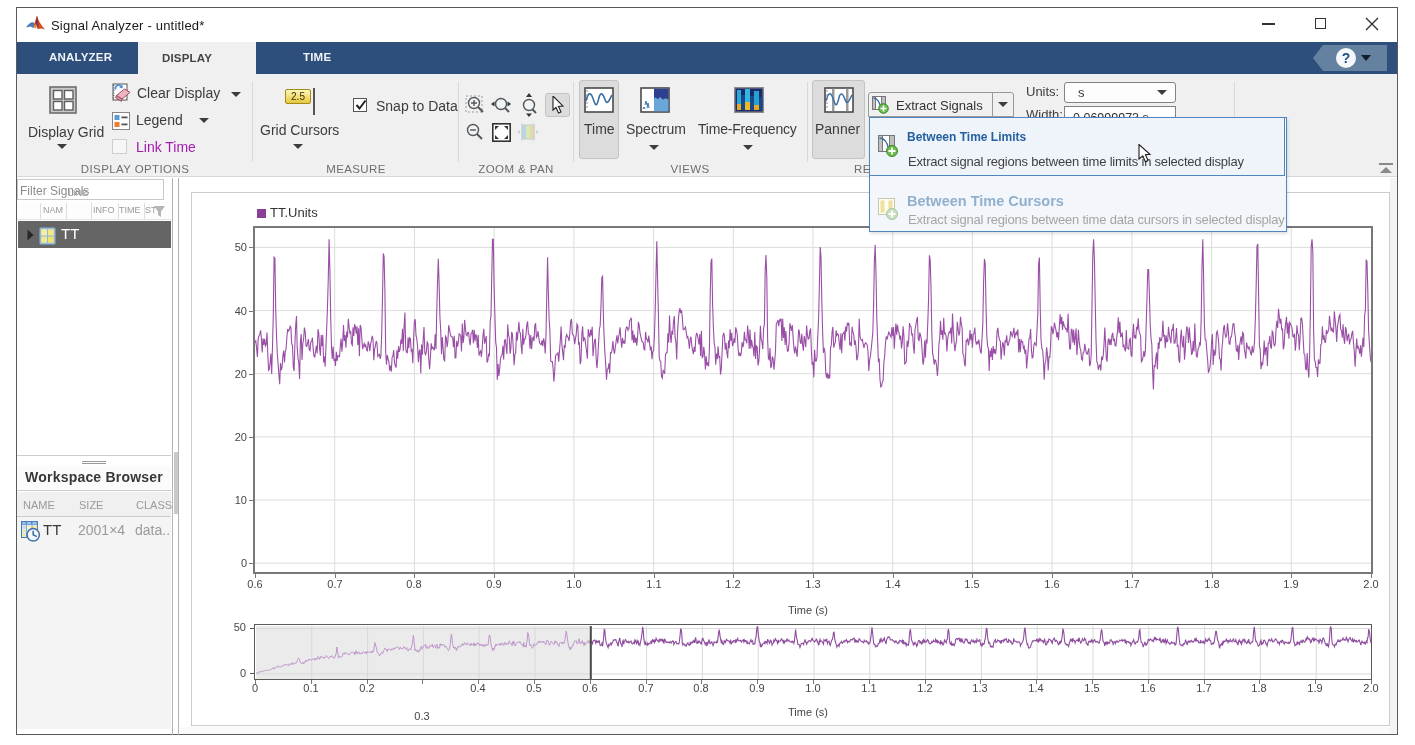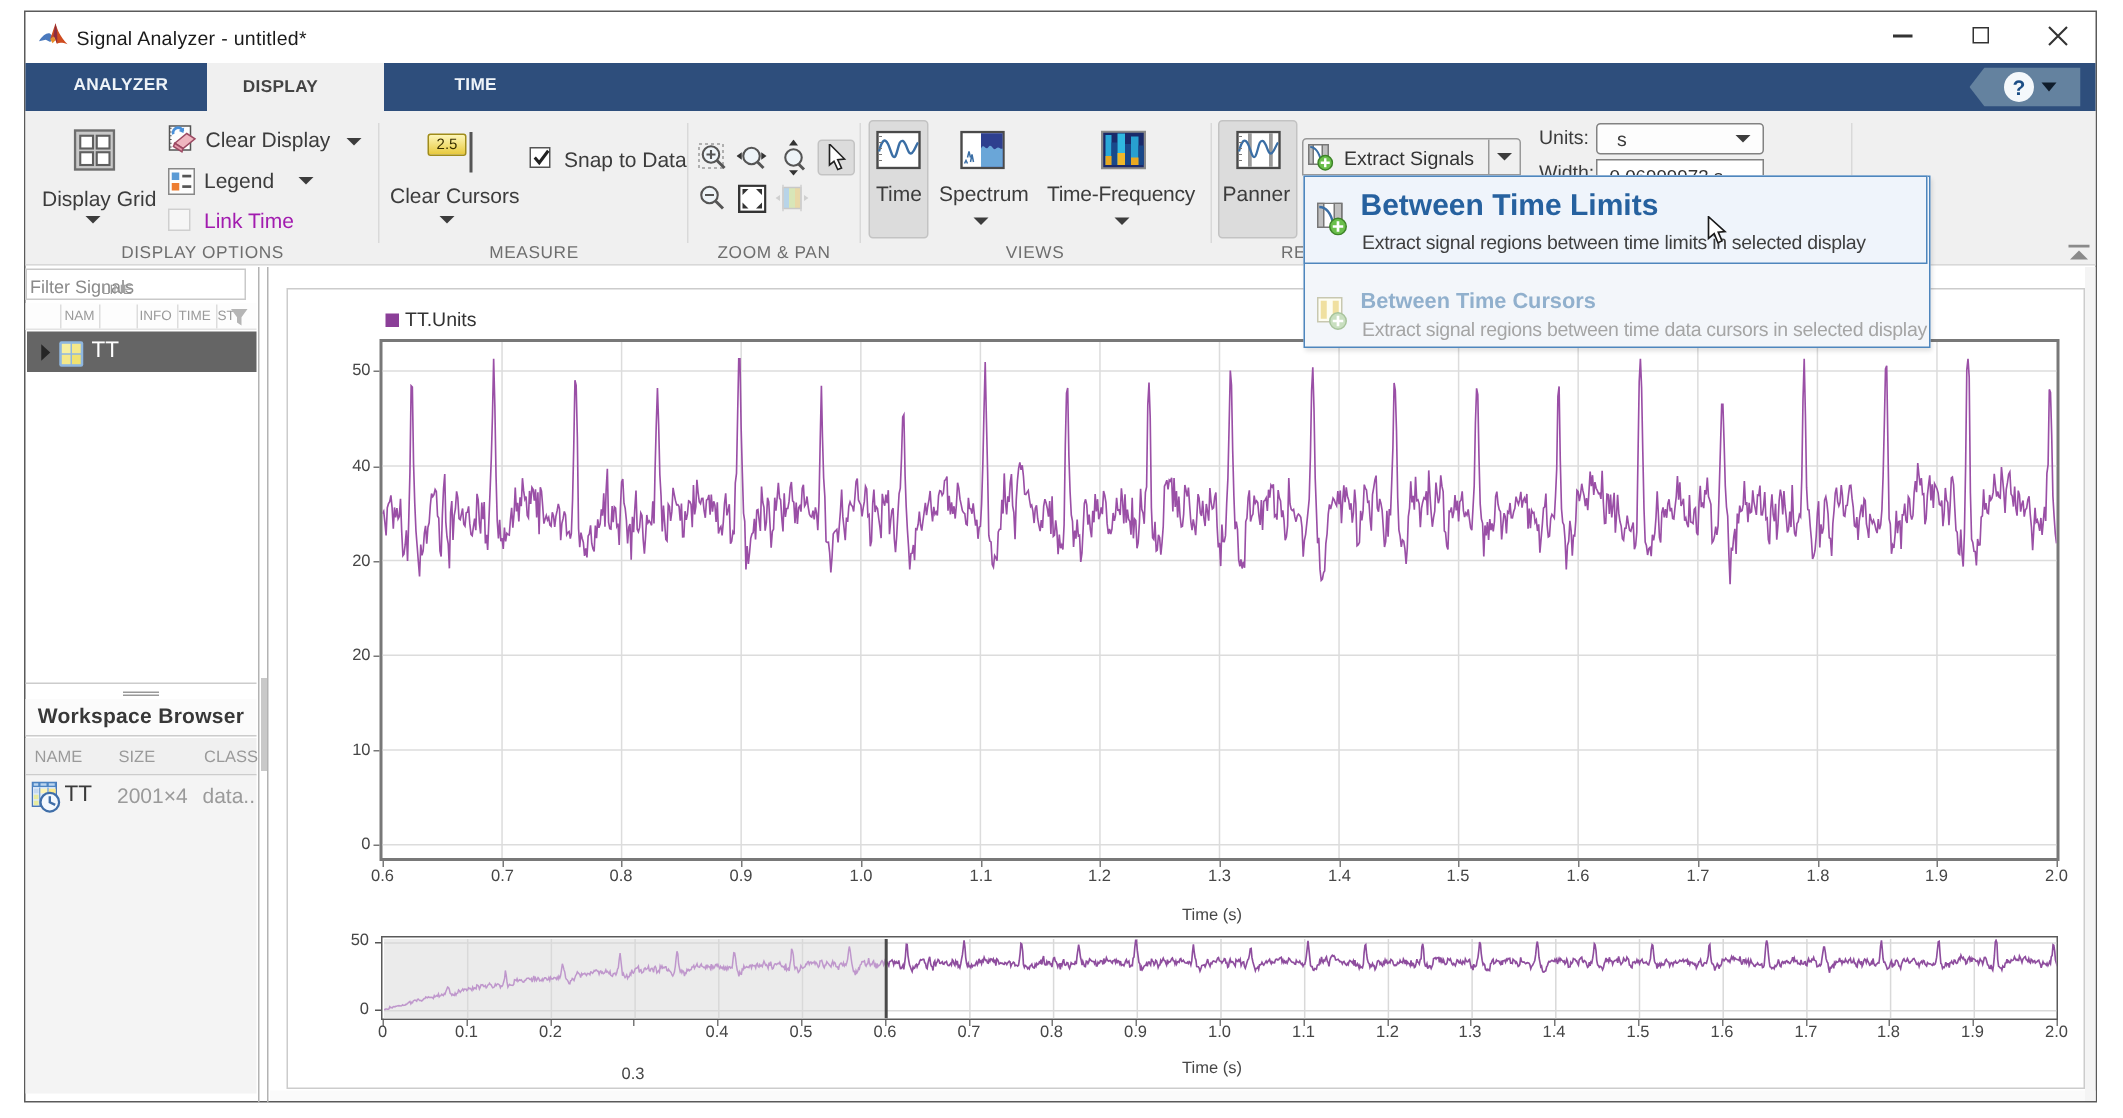--- a/index.html
+++ b/index.html
@@ -82,21 +82,21 @@
  <rect x="9.5" y="11.5" width="6" height="1.8" fill="#555"></rect>
 </svg>
 <div class="btnlbl" style="left:136px;top:113px">Legend</div>
 <div class="dd" style="left:199px;top:118px"></div>
 
 <div class="abs" style="left:112px;top:139px;width:15px;height:15px;border:1px solid #cfcfcf;background:#f6f6f6"></div>
 <div class="btnlbl" style="left:136px;top:140px;color:#a21caf">Link Time</div>
 
 <div class="abs" style="left:285px;top:89px;width:26px;height:15px;background:linear-gradient(#fdf6b8,#e8c93c);border:1px solid #a08c1a;border-radius:2px;font-size:10px;color:#3a3000;text-align:center;line-height:14px">2.5</div>
 <div class="abs" style="left:313px;top:88px;width:1.5px;height:27px;background:#555"></div>
-<div class="btnlbl" style="left:260px;top:123px">Clear Cursors</div>
+<div class="btnlbl" style="left:260px;top:123px">Grid Cursors</div>
 <div class="dd" style="left:293px;top:144px"></div>
 
 <div class="abs" style="left:353px;top:98px;width:14px;height:14px;border:1px solid #555;background:#fff"></div>
 <svg class="abs" style="left:354px;top:98px" width="14" height="14" viewBox="0 0 14 14">
     <path d="M2.5 7 L5.5 10.5 L11.5 2.5" fill="none" stroke="#222" stroke-width="2"></path>
   </svg>
 <div class="btnlbl" style="left:376px;top:99px">Snap to Data</div>
 
 <svg class="abs" style="left:465px;top:95px" width="22" height="22" viewBox="0 0 22 22">
  <rect x="1" y="1" width="16" height="16" fill="none" stroke="#9a9a9a" stroke-dasharray="2 2"></rect>
@@ -423,21 +423,21 @@
 <div class="abs" style="left:869px;top:117px;width:418px;height:115px;background:#f3f6fa;border:1px solid #4e86bd;box-shadow:1px 2px 3px rgba(0,0,0,.12)"></div>
 <div class="abs" style="left:869px;top:117px;width:416px;height:59px;background:#eff4fb;border:1px solid #4e86bd"></div>
 <svg class="abs" style="left:878px;top:135px" width="20" height="22" viewBox="0 0 20 22">
  <rect x="0.5" y="0.5" width="16" height="16" fill="#fff" stroke="#777"></rect>
  <rect x="0.5" y="0.5" width="4" height="16" fill="#c0c0c0" stroke="#777"></rect>
  <rect x="11.5" y="0.5" width="5" height="16" fill="#c0c0c0" stroke="#777"></rect>
  <path d="M1.5 3 C5 3 9 5 11 15" fill="none" stroke="#3a6ea5" stroke-width="1.6"></path>
  <circle cx="14" cy="16" r="5.5" fill="#6abf4b" stroke="#3e8428"></circle>
  <path d="M14 12.5 L14 19.5 M10.5 16 L17.5 16" stroke="#fff" stroke-width="1.8"></path>
 </svg>
-<div class="abs" style="left:907px;top:130px;font-size:20px;line-height:14.5px;font-weight:700;color:#26619f">Between Time Limits</div>
+<div class="abs" style="left:907px;top:130px;font-size:12px;line-height:14.5px;font-weight:700;color:#26619f">Between Time Limits</div>
 <div class="abs" style="left:908px;top:155px;font-size:13px;line-height:13px;letter-spacing:-.2px;color:#3f3f3f">Extract signal regions between time limits in selected display</div>
 <svg class="abs" style="left:878px;top:198px" width="20" height="22" viewBox="0 0 20 22">
  <rect x="0.5" y="0.5" width="16" height="16" fill="#fdfdf2" stroke="#c8c8b0"></rect>
  <rect x="2.5" y="2.5" width="4" height="12" fill="#f0e0a0"></rect>
  <rect x="10.5" y="2.5" width="4" height="12" fill="#f0e0a0"></rect>
  <circle cx="14" cy="16" r="5.5" fill="#c9dfc0" stroke="#a8c49c"></circle>
  <path d="M14 12.5 L14 19.5 M10.5 16 L17.5 16" stroke="#fff" stroke-width="1.8"></path>
 </svg>
 <div class="abs" style="left:907px;top:194px;font-size:14.5px;line-height:14.5px;font-weight:700;color:#91b0cd">Between Time Cursors</div>
 <div class="abs" style="left:908px;top:213px;font-size:13px;line-height:13px;letter-spacing:-.2px;color:#a5a5a5">Extract signal regions between time data cursors in selected display</div>

